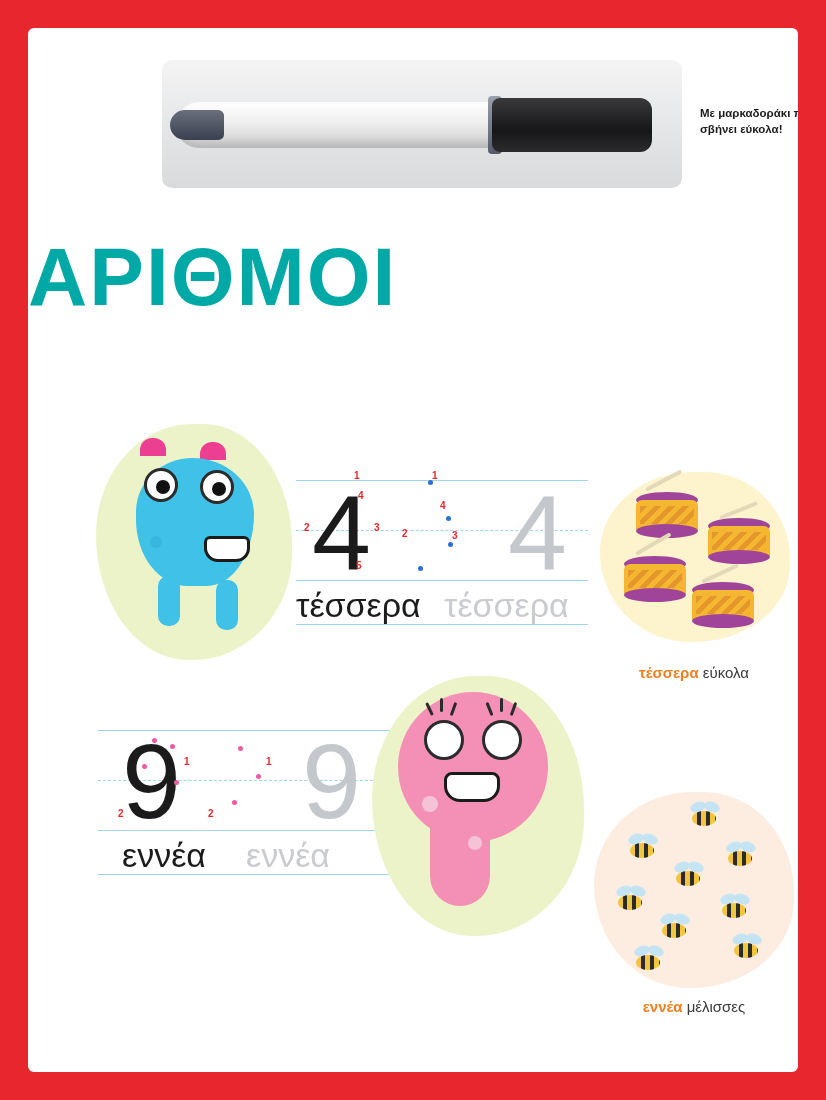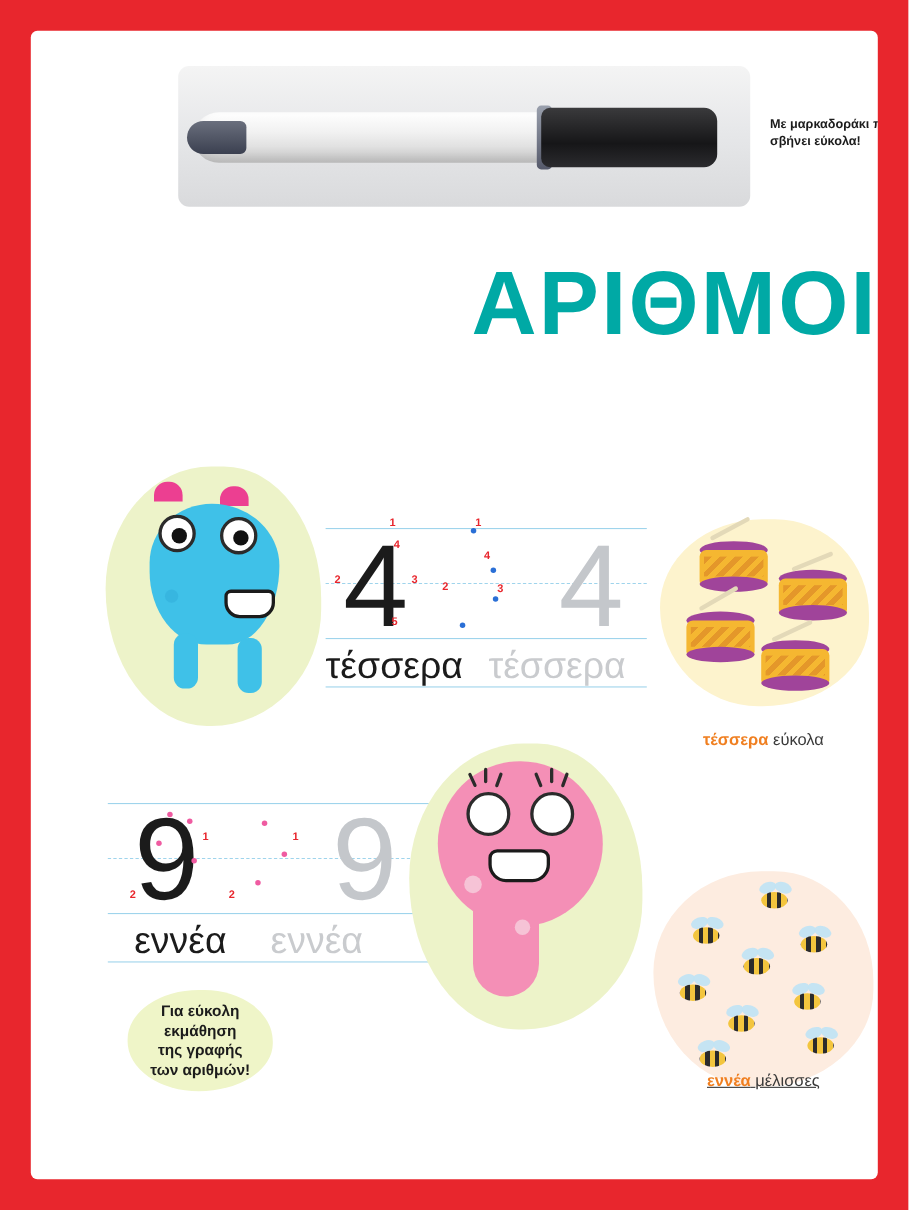--- a/index.html
+++ b/index.html
@@ -102,21 +102,21 @@
     font-size: 29px;
     font-weight: bold;
     color: #00a3a0;
     letter-spacing: 0.5px;
   }
   .main-title {
     position: absolute;
     top: 208px;
     left: 0;
     width: 770px;
-    text-align: right;
+    text-align: left;
     font-size: 82px;
     font-weight: bold;
     color: #00a9a5;
     letter-spacing: 2px;
     line-height: 1;
   }
   .range-line {
     position: absolute;
     top: 340px;
     left: 0;
@@ -681,27 +681,21 @@
         <span class="bee-wing" style="left:18px;top:-4px;transform:rotate(20deg);"></span>
         <span class="bee-body"></span>
       </span>
       <span class="bee" style="left:36px;top:158px;">
         <span class="bee-wing" style="left:4px;top:-4px;transform:rotate(-20deg);"></span>
         <span class="bee-wing" style="left:18px;top:-4px;transform:rotate(20deg);"></span>
         <span class="bee-body"></span>
       </span>
     </div>
 
-    <div class="caption" style="left:566px;top:946px;text-decoration:underline;">
+    <div class="caption" style="left:566px;top:970px;">
       <b>εννέα</b>
       <span>μέλισσες</span>
     </div>
 
-    <div class="badge">
-      <div class="badge-text">Για εύκολη
-εκμάθηση
-της γραφής
-των αριθμών!</div>
-    </div>
 
 
   </div>
 </div>
 
 </body></html>

